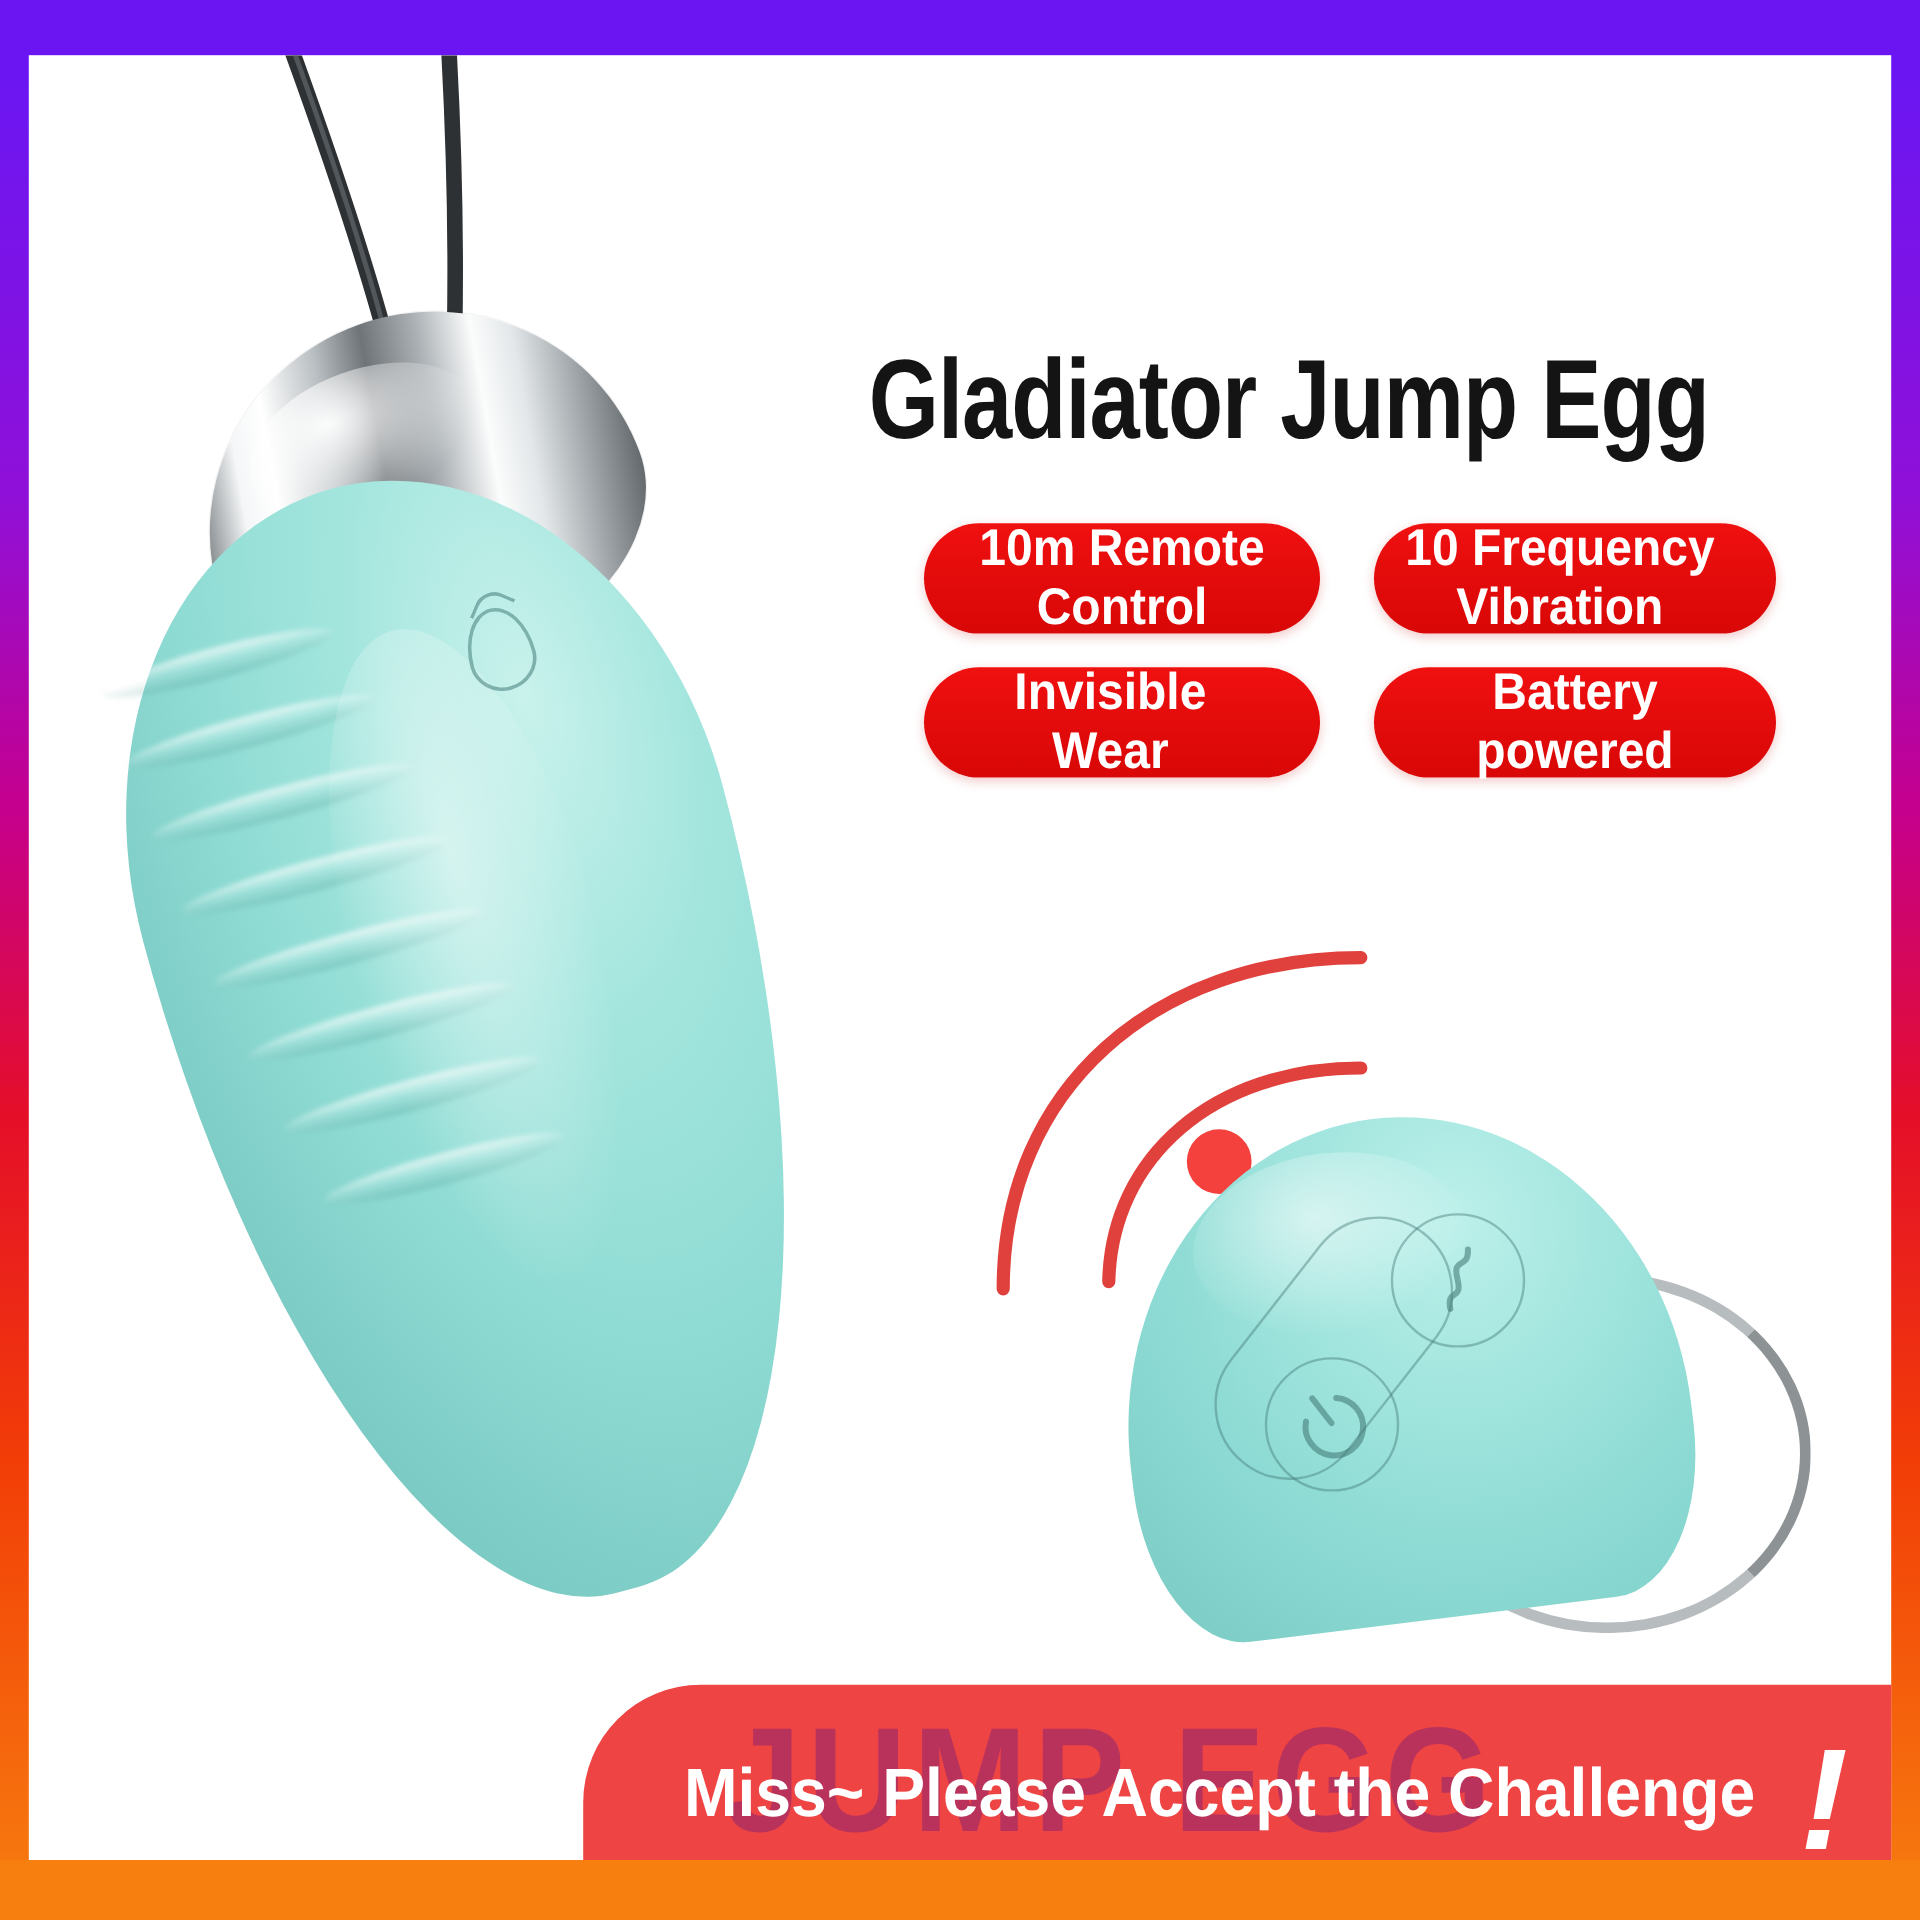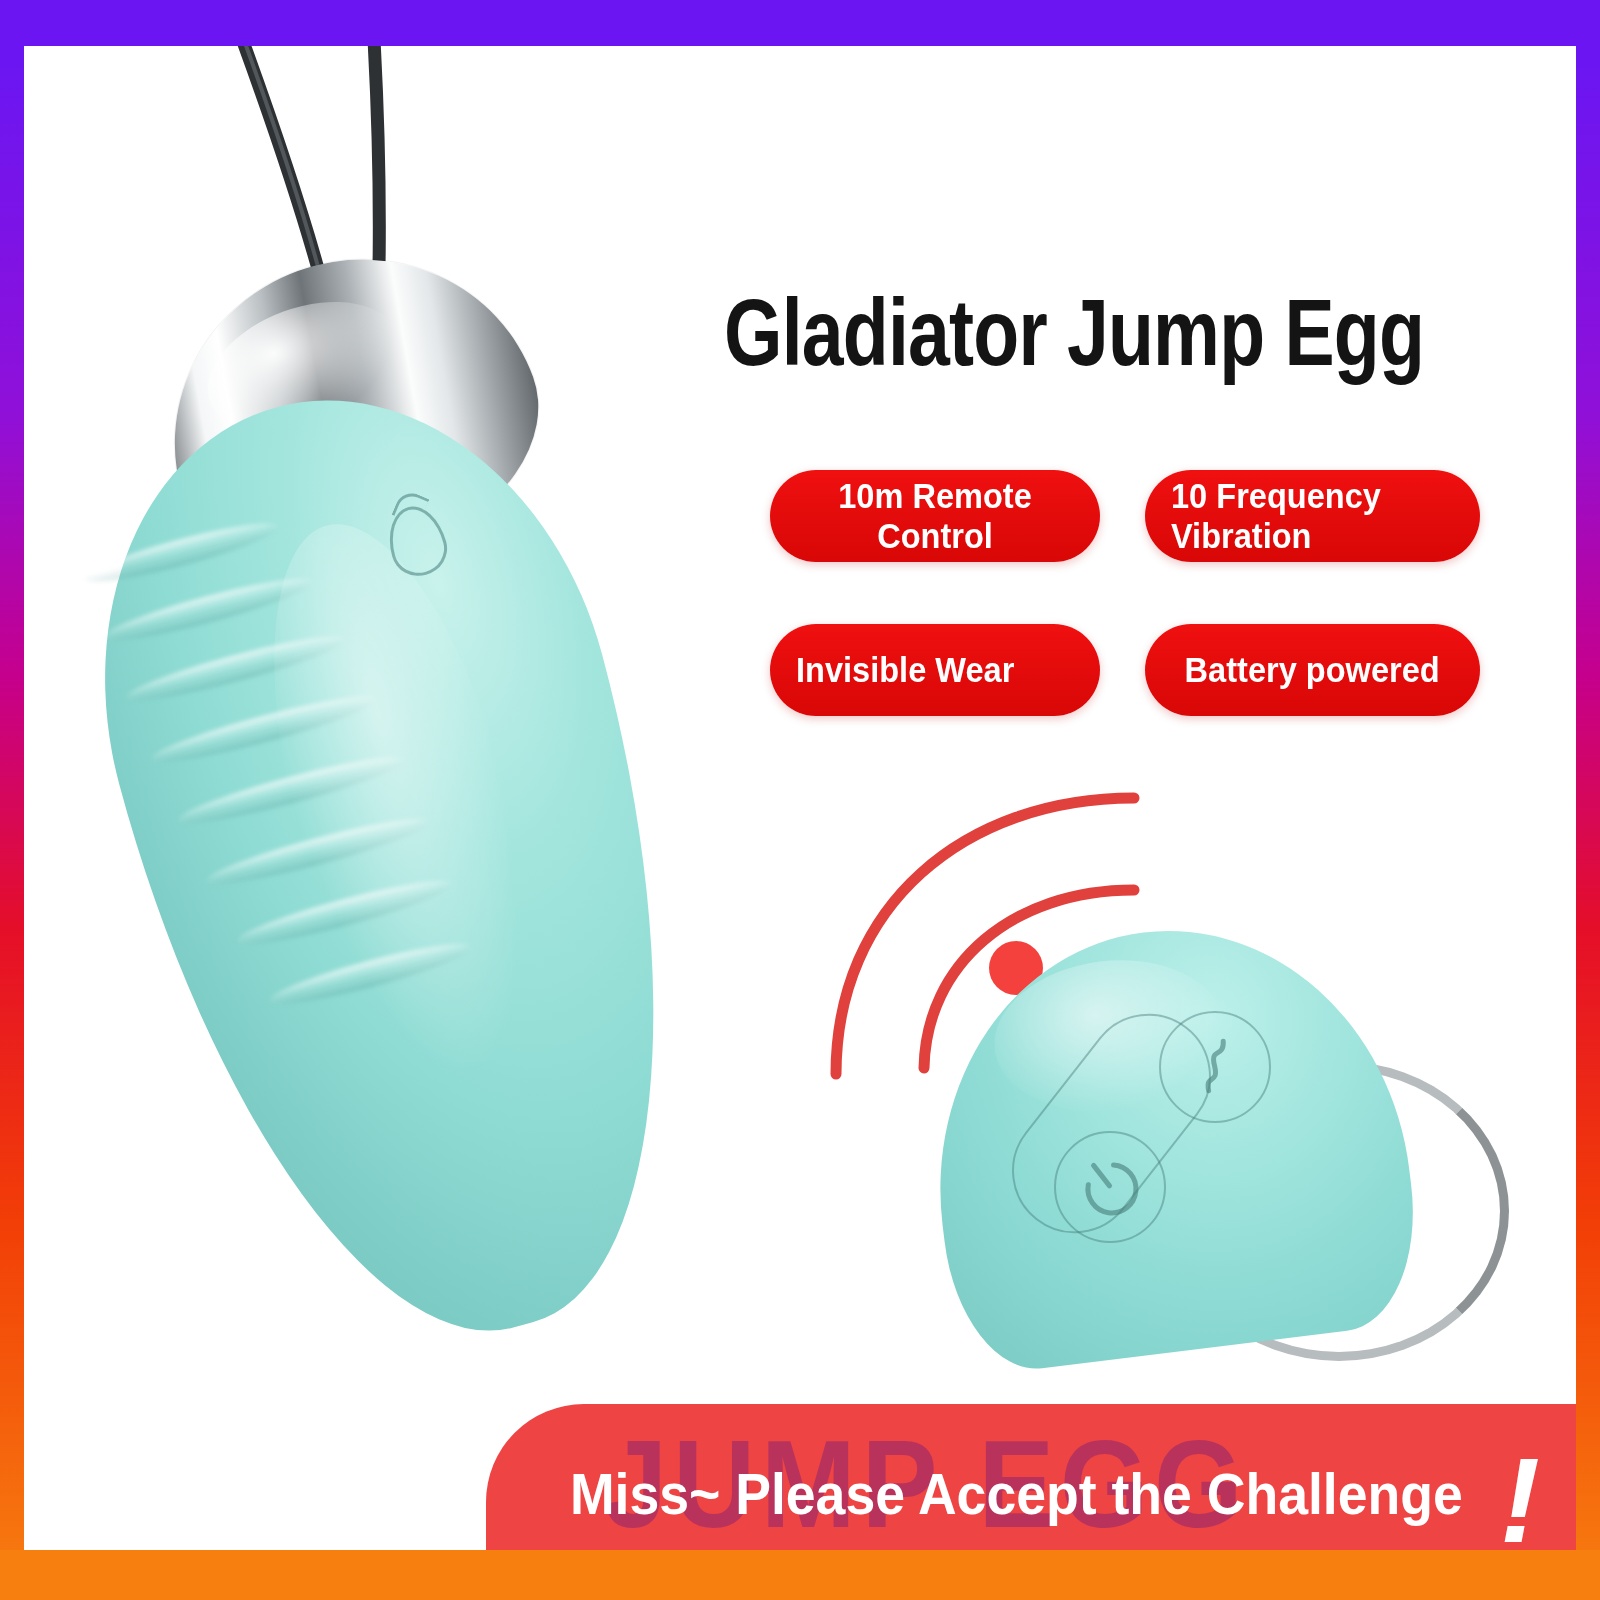--- a/index.html
+++ b/index.html
@@ -124,27 +124,26 @@
     width:720px;
     display:grid;
     grid-template-columns:330px 335px;
     column-gap:45px; row-gap:28px;
   }
   .feature-badge{
     height:92px; border-radius:46px;
     background:linear-gradient(180deg,#F01010 0%,#E30B0B 52%,#D90707 100%);
     box-shadow:0 3px 10px rgba(190,0,0,.22);
     color:#ffffff;
-    font-size:35px; font-weight:bold; line-height:1.13;
+    font-size:43px; font-weight:bold; line-height:1.13;
     display:flex; align-items:center;
     padding:0 26px;
-    margin-top:34px;
   }
   .feature-badge.center-label{ justify-content:center; text-align:center; }
-  .feature-badge.left-label{ justify-content:flex-start; text-align:left; }
+  .feature-badge.left-label{ justify-content:flex-start; text-align:center; }
   .badge-text{ transform:scaleX(.93); transform-origin:left center; white-space:pre-line; }
   .center-label .badge-text{ transform-origin:center center; }
 
   
   #remote-assembly{
     position:absolute; left:790px; top:740px;
     width:740px; height:640px;
   }
   #signal-waves{ position:absolute; left:0; top:0; width:330px; height:300px; }
   #signal-dot{

